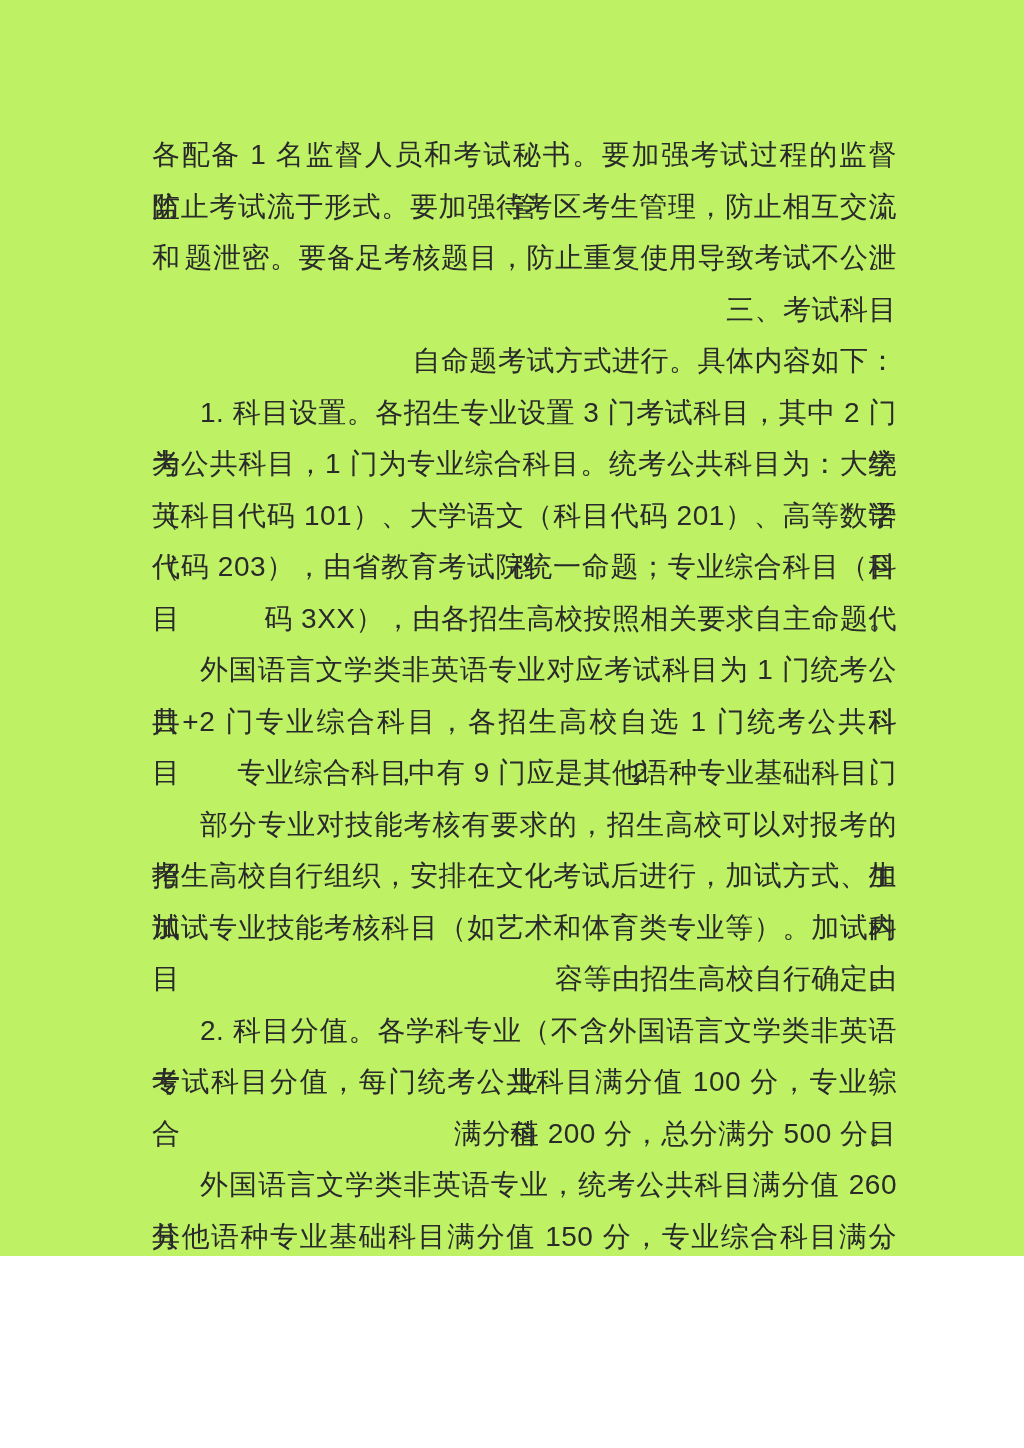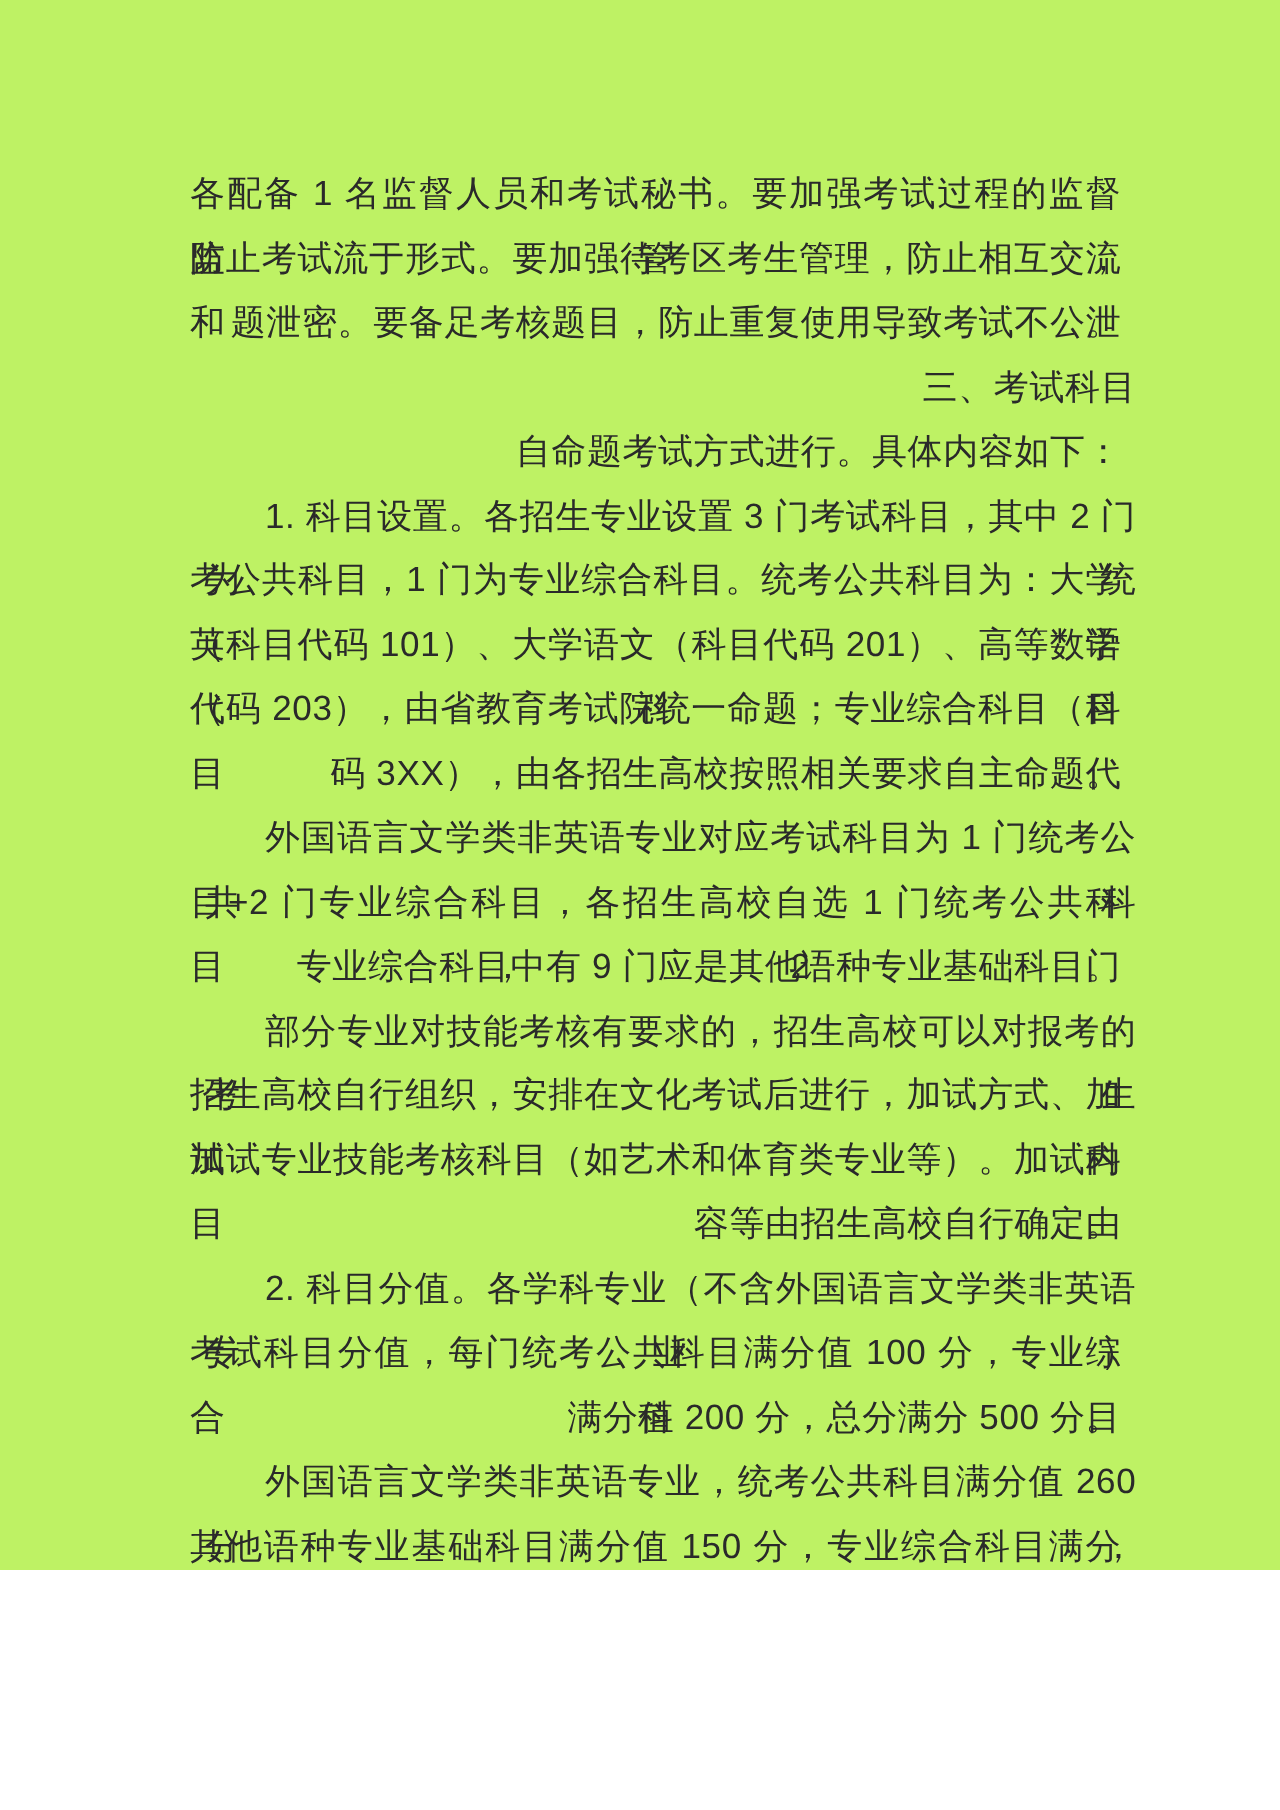--- a/index.html
+++ b/index.html
@@ -34,21 +34,20 @@
   
   .line.fill {
     white-space: normal;
     text-align: justify;
     text-align-last: justify;
     text-justify: inter-character;
   }
   
   .line.indent {
     text-indent: 48px;
-    margin-left: 12px;
   }
   .footer {
     position: absolute;
     left: 0;
     top: 1338px;
     width: 1024px;
     text-align: center;
     color: #2a2a2a;
     font-size: 26px;
     letter-spacing: 1px;

